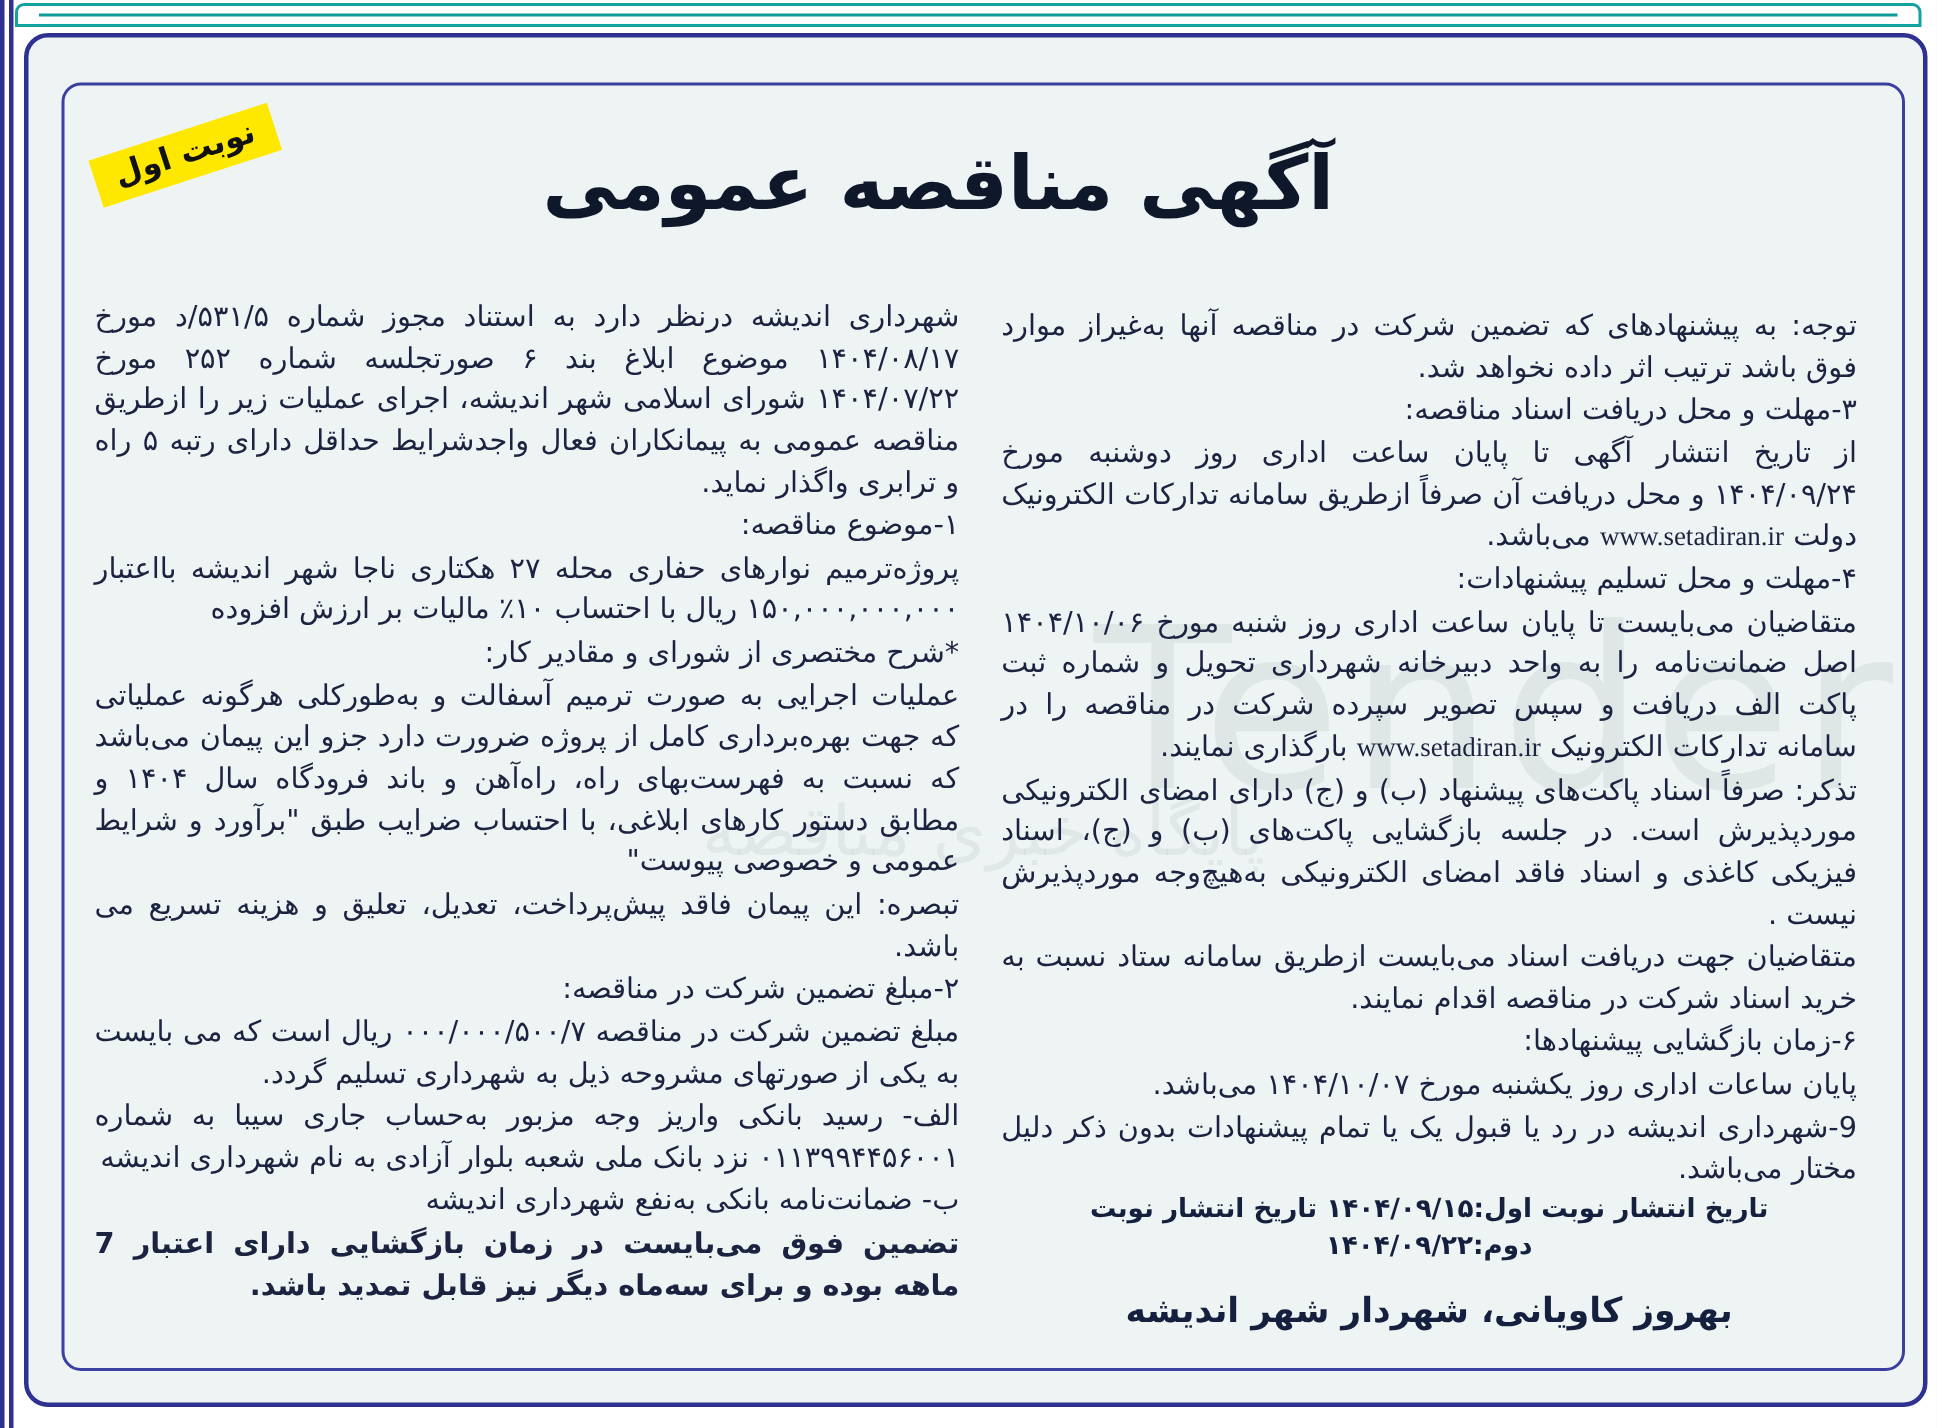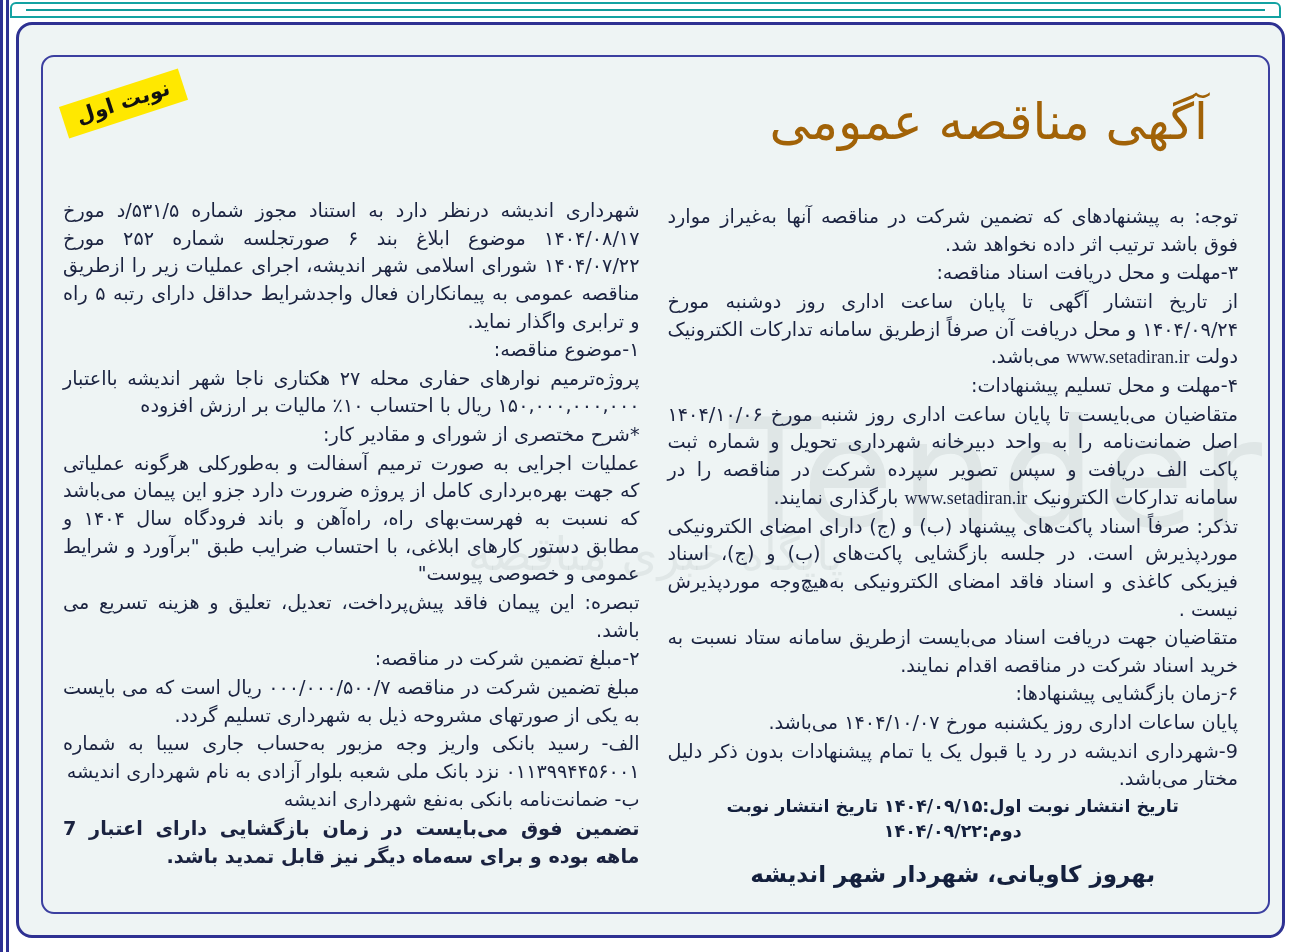--- a/index.html
+++ b/index.html
@@ -97,24 +97,24 @@
     font-weight:bold;
     font-size:21px;
     padding:5px 14px 7px 14px;
     transform:rotate(-18deg);
     white-space:nowrap;
     line-height:1;
   }
   .main-title{
     position:absolute;
     left:0;right:0;top:36px;
-    text-align:right;
-    color:#a16207;
+    text-align:center;
+    color:#0f172a;
     font-size:50px;
-    font-weight:normal;
+    font-weight:bold;
     letter-spacing:-1px;
     padding-right:60px;
     box-sizing:border-box;
   }
   .logo{
     position:absolute;
     right:22px;top:10px;
     width:196px;height:196px;
     z-index:4;
   }

